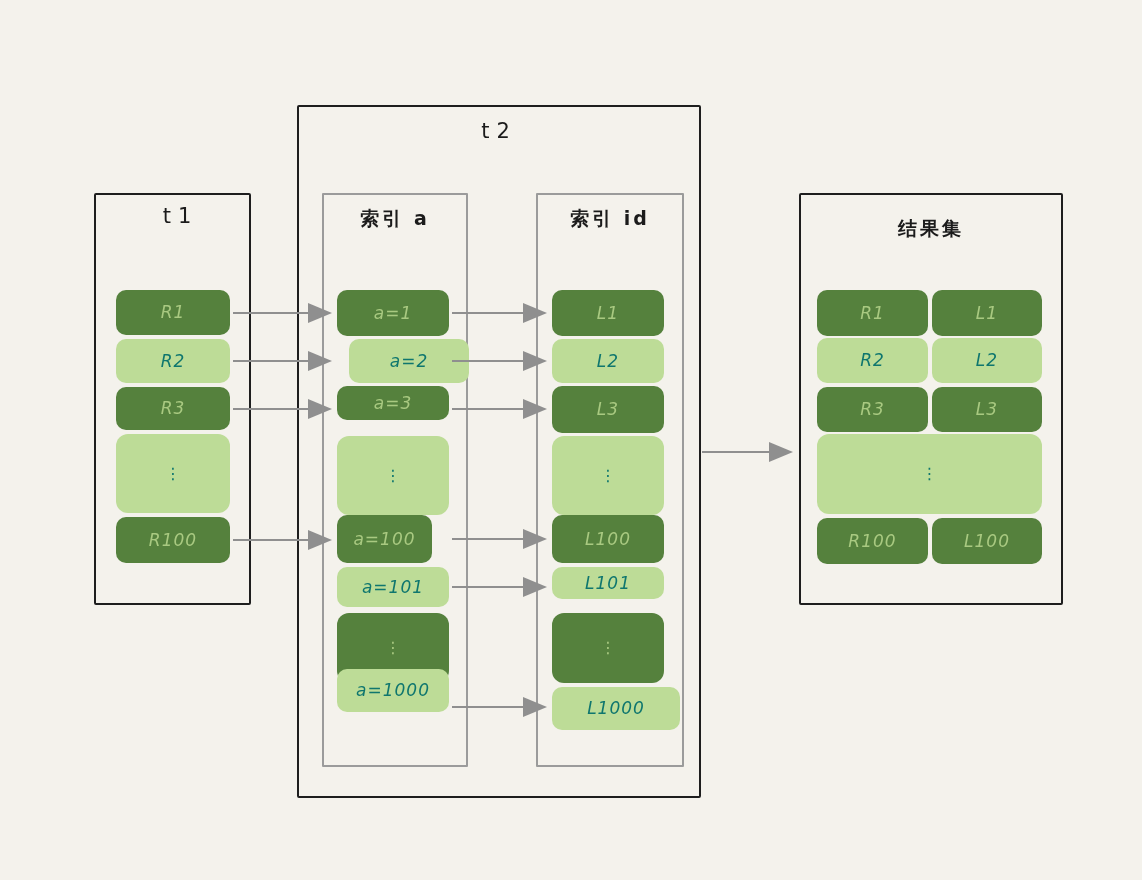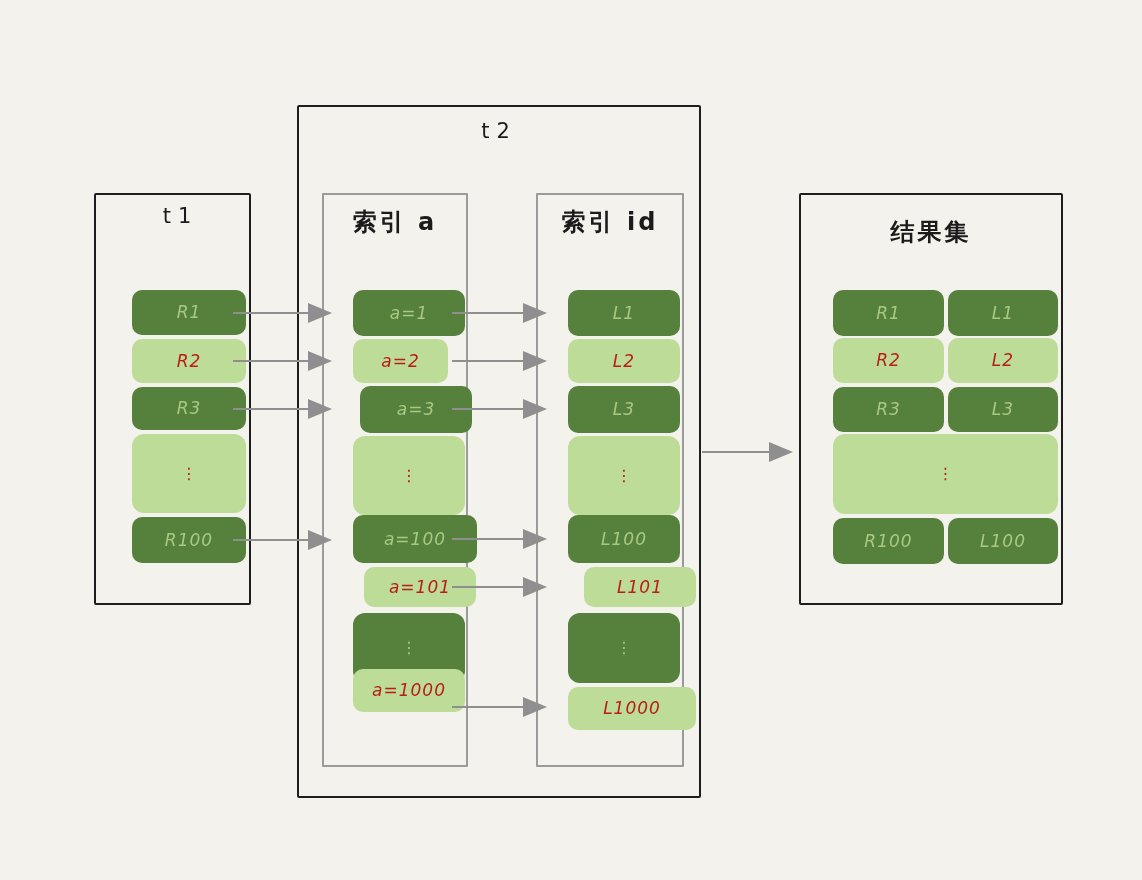--- a/index.html
+++ b/index.html
@@ -32,40 +32,39 @@
   }
   .box-title {
     position: absolute;
     text-align: center;
     color: #1b1b1b;
     font-size: 21px;
     letter-spacing: 7px;
     font-weight: 500;
   }
   .box-title.cjk {
-    font-size: 24px;
+    font-size: 19px;
     letter-spacing: 3px;
     font-weight: 700;
   }
   
   .block {
     position: absolute;
     border-radius: 10px;
     display: flex;
     align-items: center;
     justify-content: center;
     font-size: 17px;
     font-style: italic;
     letter-spacing: 1px;
     line-height: 1;
     box-sizing: border-box;
-    margin-left: 16px;
   }
   .block.dark  { background: #55813d; color: #a9c981; }
-  .block.light { background: #bddc97; color: #b91c1c; }
+  .block.light { background: #bddc97; color: #0f766e; }
   .block.ell {
     font-style: normal;
     font-size: 16px;
     letter-spacing: 0;
     border-radius: 12px;
   }
   .arrows {
     position: absolute;
     left: 0; top: 0;
     pointer-events: none;
@@ -85,37 +84,37 @@
   <div class="block light ell" style="left:116px;top:434px;width:114px;height:79px">⋮</div>
   <div class="block dark" style="left:116px;top:517px;width:114px;height:46px">R100</div>
 
   <div class="outer-box" style="left:297px;top:105px;width:404px;height:693px"></div>
   <div class="box-title" style="left:297px;top:119px;width:404px">t2</div>
 
   <div class="inner-box" style="left:322px;top:193px;width:146px;height:574px"></div>
   <div class="box-title cjk" style="left:322px;top:206px;width:146px">索引 a</div>
 
   <div class="block dark" style="left:337px;top:290px;width:112px;height:46px">a=1</div>
-  <div class="block light" style="left:337px;top:339px;width:95px;height:44px">a=2</div>
-  <div class="block dark" style="left:344px;top:386px;width:112px;height:47px">a=3</div>
+  <div class="block light" style="left:349px;top:339px;width:120px;height:44px">a=2</div>
+  <div class="block dark" style="left:337px;top:386px;width:112px;height:34px">a=3</div>
   <div class="block light ell" style="left:337px;top:436px;width:112px;height:79px">⋮</div>
-  <div class="block dark" style="left:337px;top:515px;width:124px;height:48px">a=100</div>
-  <div class="block light" style="left:348px;top:567px;width:112px;height:40px">a=101</div>
+  <div class="block dark" style="left:337px;top:515px;width:95px;height:48px">a=100</div>
+  <div class="block light" style="left:337px;top:567px;width:112px;height:40px">a=101</div>
   <div class="block dark ell" style="left:337px;top:613px;width:112px;height:70px">⋮</div>
   <div class="block light" style="left:337px;top:669px;width:112px;height:43px">a=1000</div>
 
   <div class="inner-box" style="left:536px;top:193px;width:148px;height:574px"></div>
   <div class="box-title cjk" style="left:536px;top:206px;width:148px">索引 id</div>
 
   <div class="block dark" style="left:552px;top:290px;width:112px;height:46px">L1</div>
   <div class="block light" style="left:552px;top:339px;width:112px;height:44px">L2</div>
   <div class="block dark" style="left:552px;top:386px;width:112px;height:47px">L3</div>
   <div class="block light ell" style="left:552px;top:436px;width:112px;height:79px">⋮</div>
   <div class="block dark" style="left:552px;top:515px;width:112px;height:48px">L100</div>
-  <div class="block light" style="left:568px;top:567px;width:112px;height:40px">L101</div>
+  <div class="block light" style="left:552px;top:567px;width:112px;height:32px">L101</div>
   <div class="block dark ell" style="left:552px;top:613px;width:112px;height:70px">⋮</div>
   <div class="block light" style="left:552px;top:687px;width:128px;height:43px">L1000</div>
 
   <div class="outer-box" style="left:799px;top:193px;width:264px;height:412px"></div>
   <div class="box-title cjk" style="left:799px;top:216px;width:264px">结果集</div>
 
   <div class="block dark" style="left:817px;top:290px;width:111px;height:46px">R1</div>
   <div class="block dark" style="left:932px;top:290px;width:110px;height:46px">L1</div>
 
   <div class="block light" style="left:817px;top:338px;width:111px;height:45px">R2</div>

